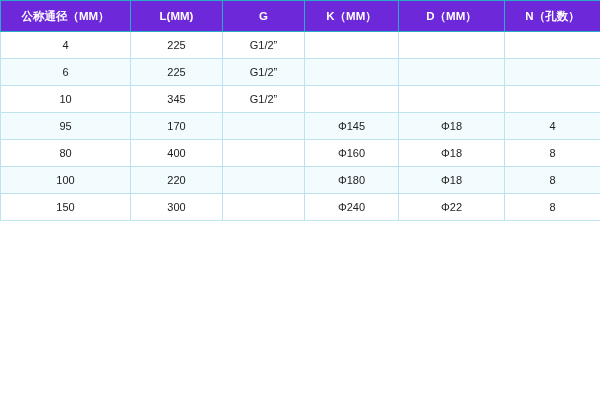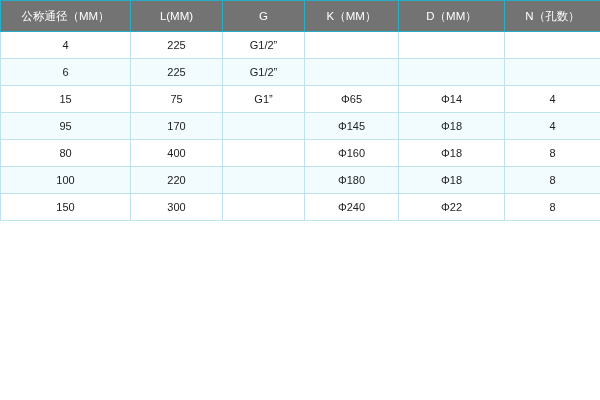--- a/index.html
+++ b/index.html
@@ -25,23 +25,23 @@
     vertical-align: middle;
     font-size: 11px;
     color: #222222;
     height: 26px;
     padding: 0;
     line-height: 26px;
     white-space: nowrap;
     overflow: hidden;
   }
   #spec-table thead th {
-    background: #737373;
+    background: #6d28d9;
     color: #ffffff;
-    font-weight: normal;
+    font-weight: bold;
     font-size: 11.5px;
     height: 30px;
     line-height: 30px;
     border: 1px solid #27aec4;
   }
   #spec-table tbody tr:nth-child(odd) td {
     background: #ffffff;
   }
   #spec-table tbody tr:nth-child(even) td {
     background: #f2fbfd;
@@ -86,26 +86,26 @@
     </tr>
     <tr>
       <td>6</td>
       <td>225</td>
       <td>G1/2”</td>
       <td></td>
       <td></td>
       <td></td>
     </tr>
     <tr>
-      <td>15</td>
-      <td>75</td>
-      <td>G1”</td>
-      <td>Φ65</td>
-      <td>Φ14</td>
-      <td>4</td>
+      <td>10</td>
+      <td>345</td>
+      <td>G1/2”</td>
+      <td></td>
+      <td></td>
+      <td></td>
     </tr>
     <tr>
       <td>95</td>
       <td>170</td>
       <td></td>
       <td>Φ145</td>
       <td>Φ18</td>
       <td>4</td>
     </tr>
     <tr>

